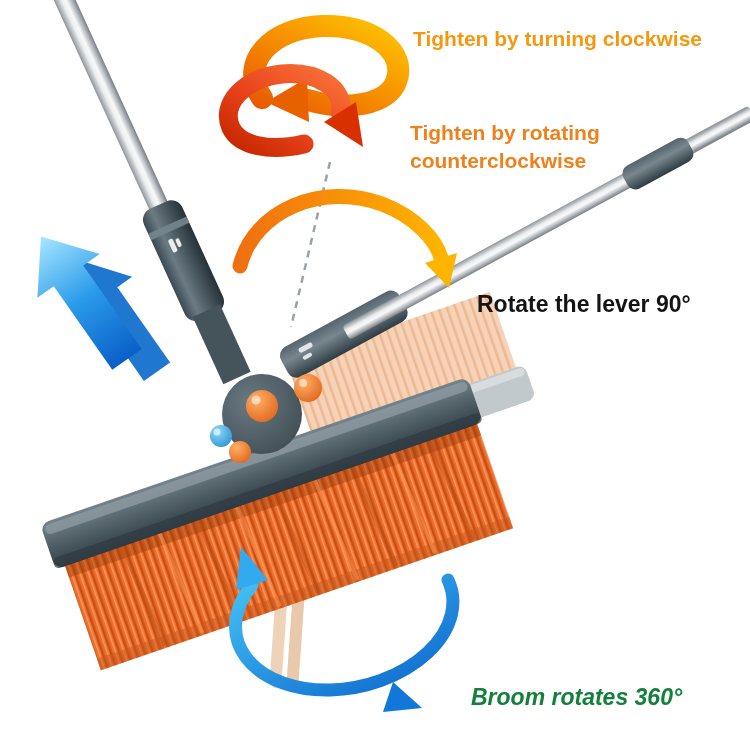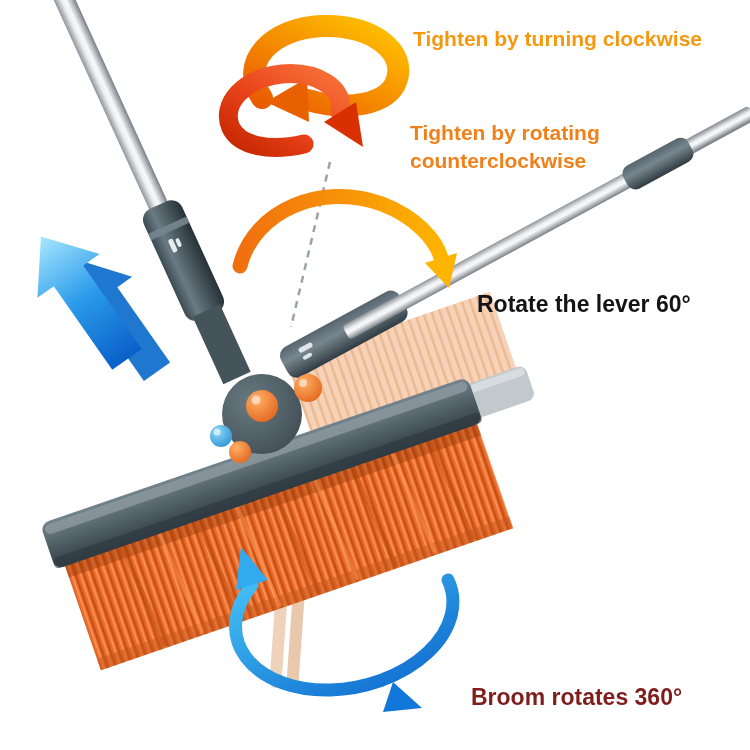--- a/index.html
+++ b/index.html
@@ -6,21 +6,21 @@
   .stage {
     position:relative; width:750px; height:750px; background:#ffffff;
     overflow:hidden; font-family:"Liberation Sans", sans-serif;border-radius:24px;
   }
   .stage svg { position:absolute; left:0; top:0; }
   .label { position:absolute; font-weight:700; white-space:nowrap; }
   .label.multiline { white-space:pre-line; }
   #t1 { left:413px; top:27px;  font-size:21px; color:#f6980f; }
   #t2 { left:410px; top:110px; font-size:21px; color:#f0801a; line-height:1.32;margin-top:9px; }
   #t3 { left:477px; top:291px; font-size:23px; color:#141414; }
-  #t4 { left:471px; top:684px; font-size:23px; color:#7f1d1d; }
+  #t4 { left:471px; top:684px; font-size:23px; color:#15803d;font-style:italic; }
 </style>
 </head>
 <body>
 
 <div class="stage">
 
 <svg width="750" height="750" viewBox="0 0 750 750">
   <defs>
     <linearGradient id="silverV" x1="0" y1="0" x2="1" y2="0">
       <stop offset="0" stop-color="#8e949a"></stop>
@@ -182,16 +182,16 @@
     </g>
     <g transform="translate(84,298) rotate(-35)">
       <polygon points="0,-75 -38,-27 -18,-27 -18,75 18,75 18,-27 38,-27" fill="url(#gradBlueA)"></polygon>
     </g>
   </g>
 </svg>
 
 <div class="label" id="t1">Tighten by turning clockwise</div>
 <div class="label multiline" id="t2">Tighten by rotating
 counterclockwise</div>
-<div class="label" id="t3">Rotate the lever 60°</div>
+<div class="label" id="t3">Rotate the lever 90°</div>
 <div class="label" id="t4">Broom rotates 360°</div>
 
 </div>
 
 </body></html>

